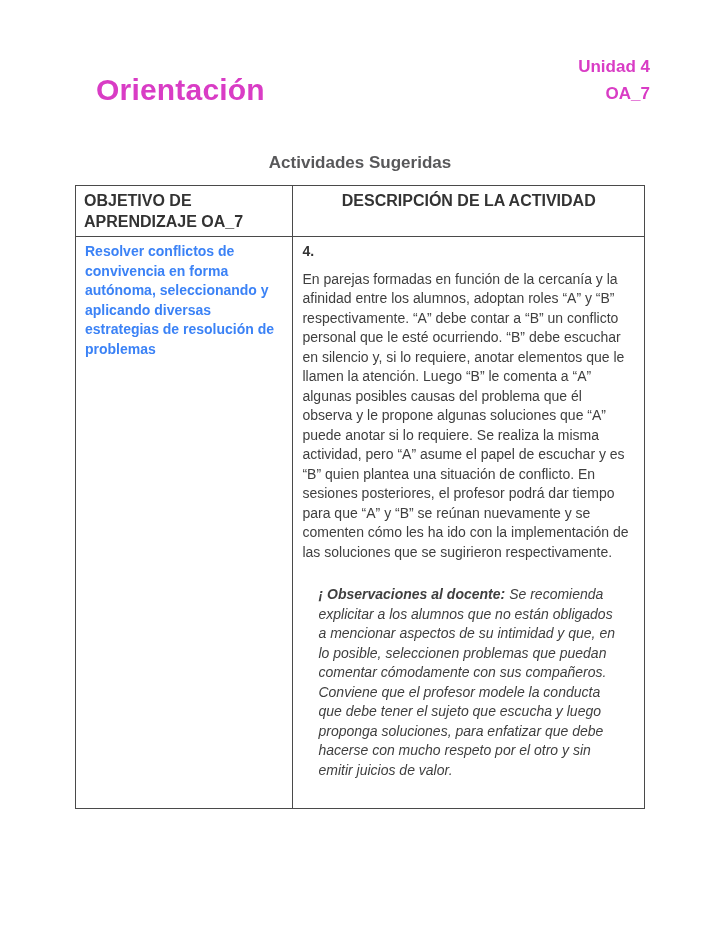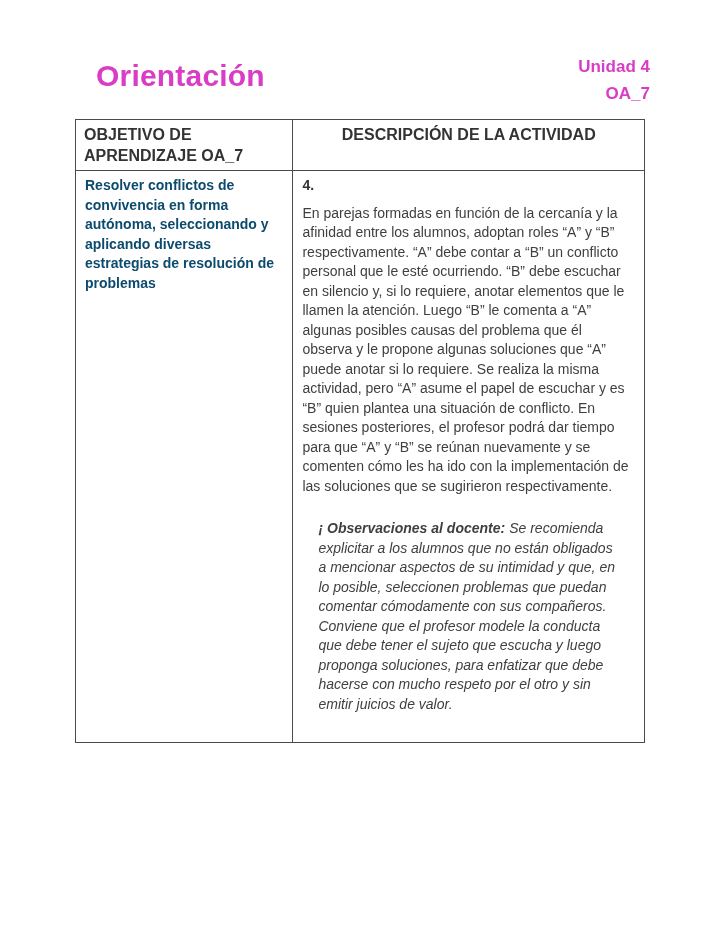--- a/index.html
+++ b/index.html
@@ -12,21 +12,21 @@
     position: relative;
     width: 720px;
     height: 932px;
     background: #ffffff;
     overflow: hidden;
   }
   
   .doc-header {
     display: flex;
     justify-content: space-between;
-    align-items: center;
+    align-items: flex-end;
     margin: 44px 70px 0 96px;
   }
   .subject {
     color: #d93cc5;
     font-size: 30px;
     font-weight: bold;
     line-height: 34px;
     letter-spacing: 0.2px;
   }
   .level {
@@ -77,21 +77,21 @@
   th.col-objective { width: 193px; text-align: left; }
   th.col-description { width: 312px; text-align: center; }
   .activities-table td {
     font-size: 14px;
     color: #3f3f3f;
     line-height: 19.5px;
     padding: 5px 9px 12px 9px;
   }
   td.objective-cell {
     font-weight: bold;
-    color: #0c4a6e;
+    color: #3b82f6;
     line-height: 19.5px;
     margin-top: 43px;
   }
   .activity-number {
     font-weight: bold;
     color: #333333;
     margin: 0 0 8px 0;
   }
   .activity-text {
     margin: 0 0 23px 0;
@@ -113,20 +113,21 @@
   <div class="doc-header">
     <div class="header-left">
       <div class="subject">Orientación</div>
     </div>
     <div class="header-right">
       <div class="unit">Unidad 4</div>
       <div class="oa">OA_7</div>
     </div>
   </div>
 
+  <div class="section-title">Actividades Sugeridas</div>
 
   <table class="activities-table">
     <thead>
       <tr>
         <th class="col-objective">OBJETIVO DE APRENDIZAJE OA_7</th>
         <th class="col-description">DESCRIPCIÓN DE LA ACTIVIDAD</th>
       </tr>
     </thead>
     <tbody>
       <tr>

